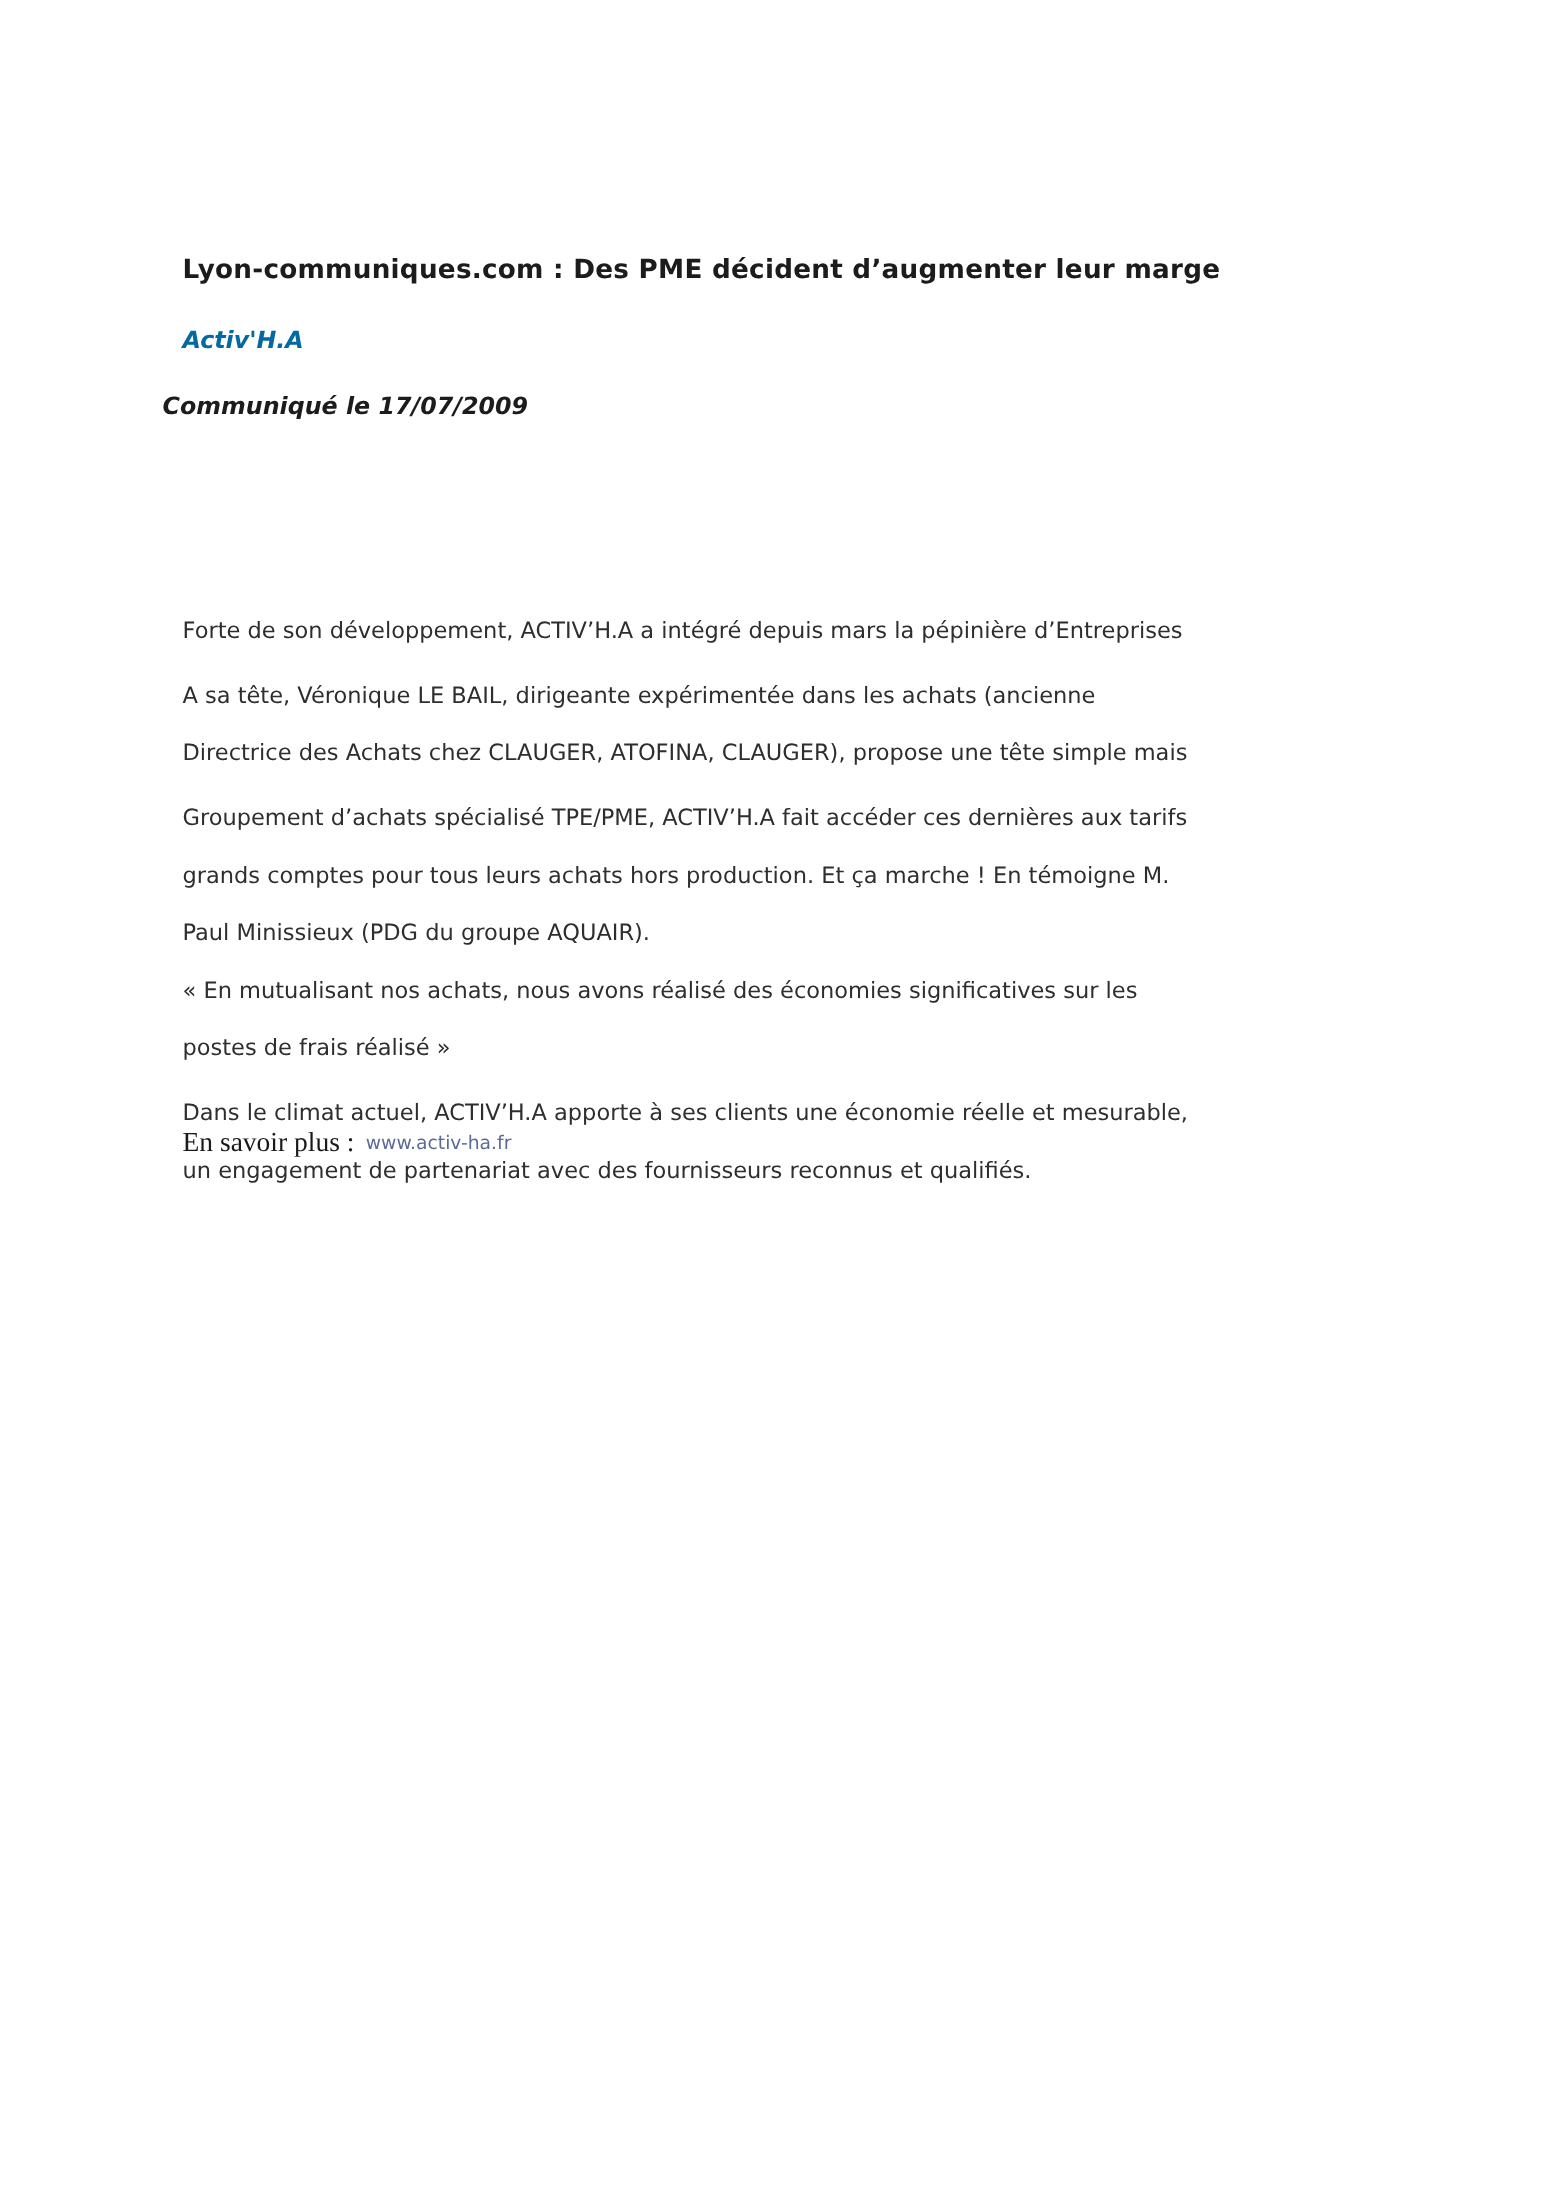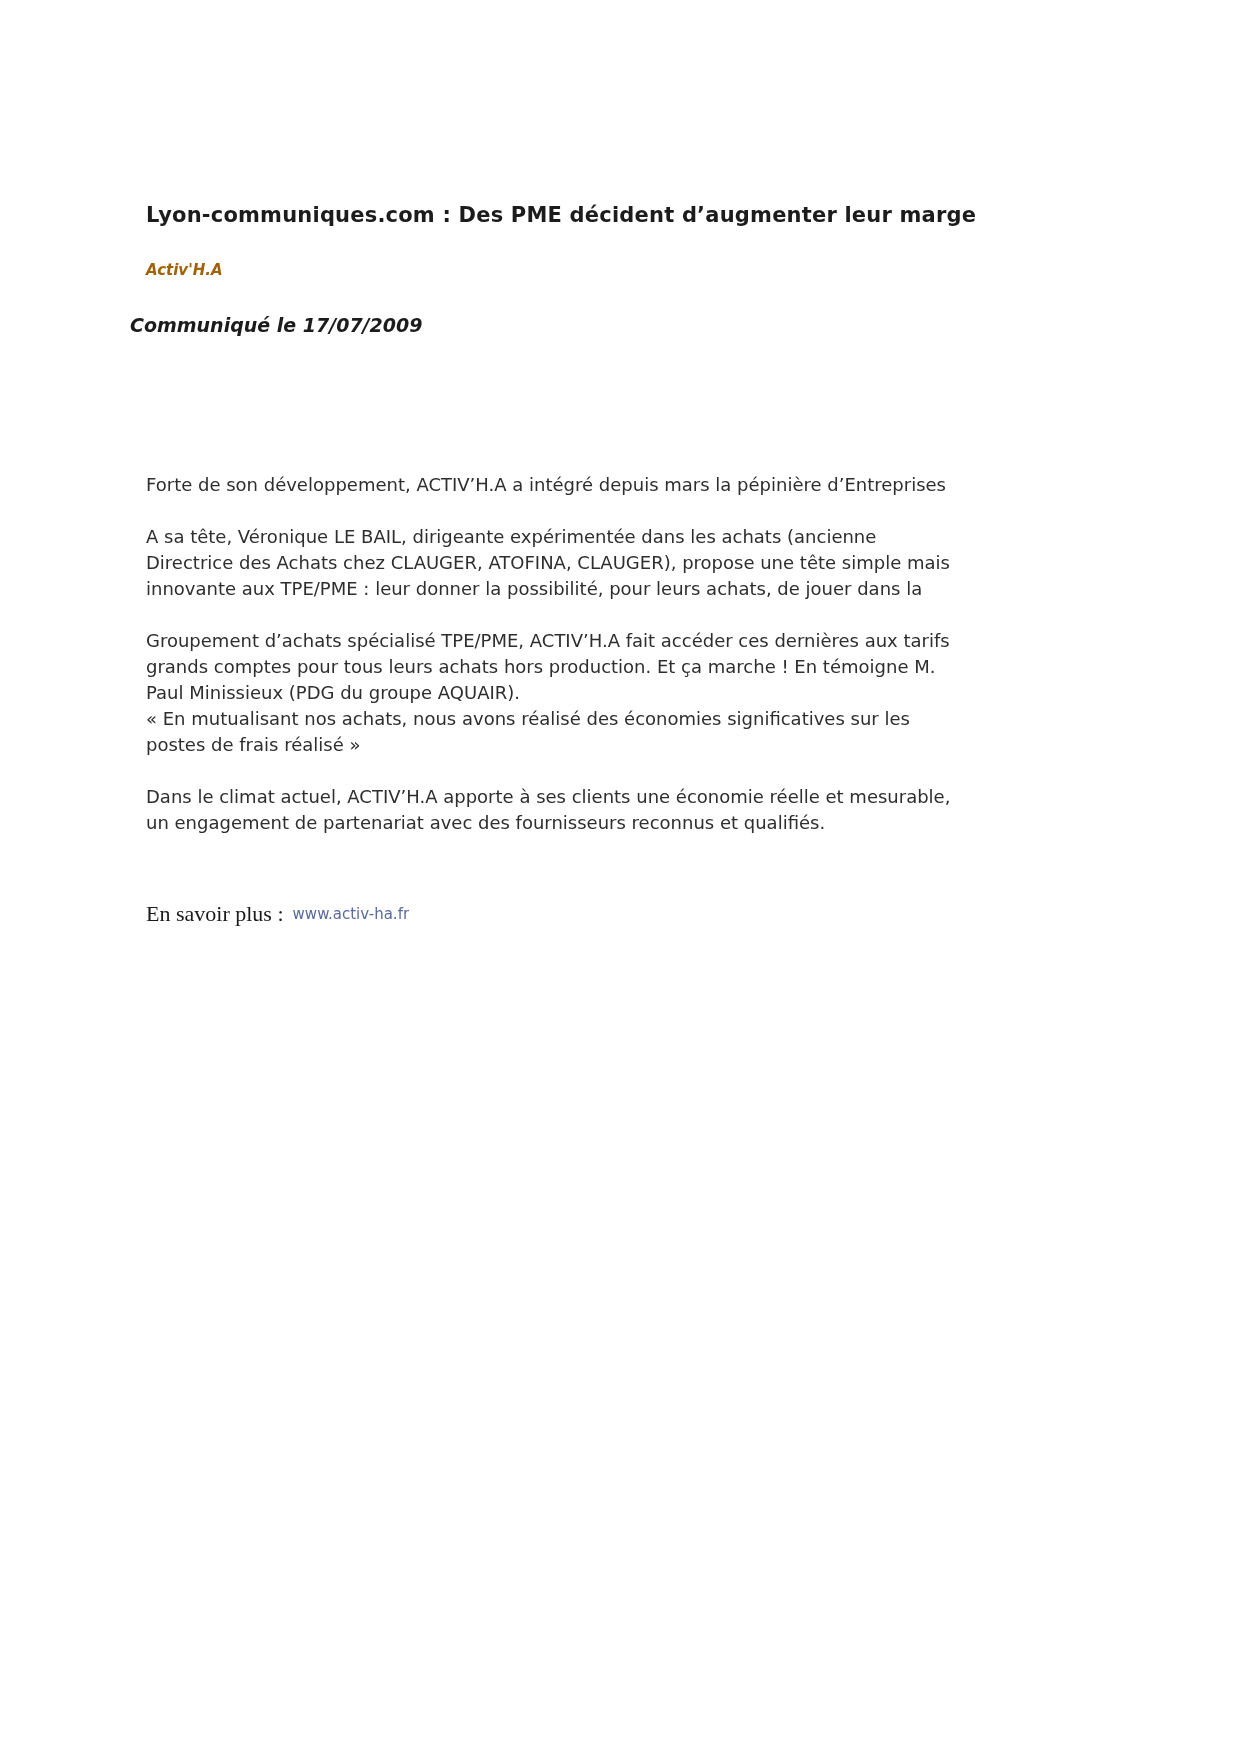--- a/index.html
+++ b/index.html
@@ -19,24 +19,24 @@
     font-size: 21px;
     font-weight: bold;
     color: #1c1c1c;
     white-space: nowrap;
     letter-spacing: 0.2px;
   }
   .doc-company {
     position: absolute;
     left: 146px;
     top: 261px;
-    font-size: 15px;
+    font-size: 19px;
     font-weight: bold;
     font-style: italic;
-    color: #a16207;
+    color: #0369a1;
     white-space: nowrap;
   }
   .doc-date {
     position: absolute;
     left: 130px;
     top: 314px;
     font-size: 19px;
     font-weight: bold;
     font-style: italic;
     color: #1c1c1c;
@@ -47,20 +47,21 @@
     left: 146px;
     top: 472px;
     font-size: 18px;
     color: #2e2e2e;
   }
   .doc-body p { margin: 0 0 26px 0; }
   .doc-body .line {
     display: block;
     line-height: 26px;
     white-space: nowrap;
+    margin-top: 20px;
   }
   .more-info {
     position: absolute;
     left: 146px;
     top: 901px;
     white-space: nowrap;
     text-align: center;
   }
   .more-info .label {
     font-family: "Liberation Serif", serif;
@@ -87,21 +88,20 @@
 
   <div class="doc-date">Communiqué le 17/07/2009</div>
 
   <div class="doc-body">
     <p>
       <span class="line">Forte de son développement, ACTIV’H.A a intégré depuis mars la pépinière d’Entreprises</span>
     </p>
     <p>
       <span class="line">A sa tête, Véronique LE BAIL, dirigeante expérimentée dans les achats (ancienne</span>
       <span class="line">Directrice des Achats chez CLAUGER, ATOFINA, CLAUGER), propose une tête simple mais</span>
-      <span class="line">innovante aux TPE/PME : leur donner la possibilité, pour leurs achats, de jouer dans la</span>
     </p>
     <p>
       <span class="line">Groupement d’achats spécialisé TPE/PME, ACTIV’H.A fait accéder ces dernières aux tarifs</span>
       <span class="line">grands comptes pour tous leurs achats hors production. Et ça marche ! En témoigne M.</span>
       <span class="line">Paul Minissieux (PDG du groupe AQUAIR).</span>
       <span class="line">« En mutualisant nos achats, nous avons réalisé des économies significatives sur les</span>
       <span class="line">postes de frais réalisé »</span>
     </p>
     <p>
       <span class="line">Dans le climat actuel, ACTIV’H.A apporte à ses clients une économie réelle et mesurable,</span>

